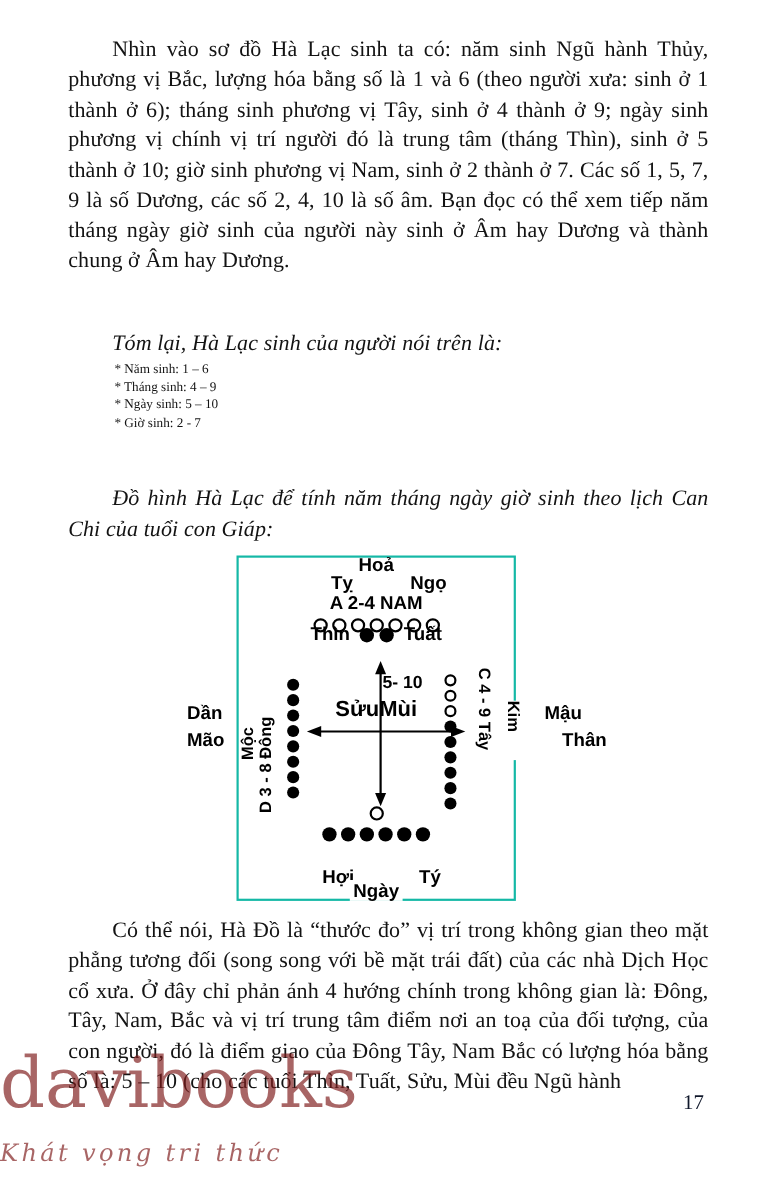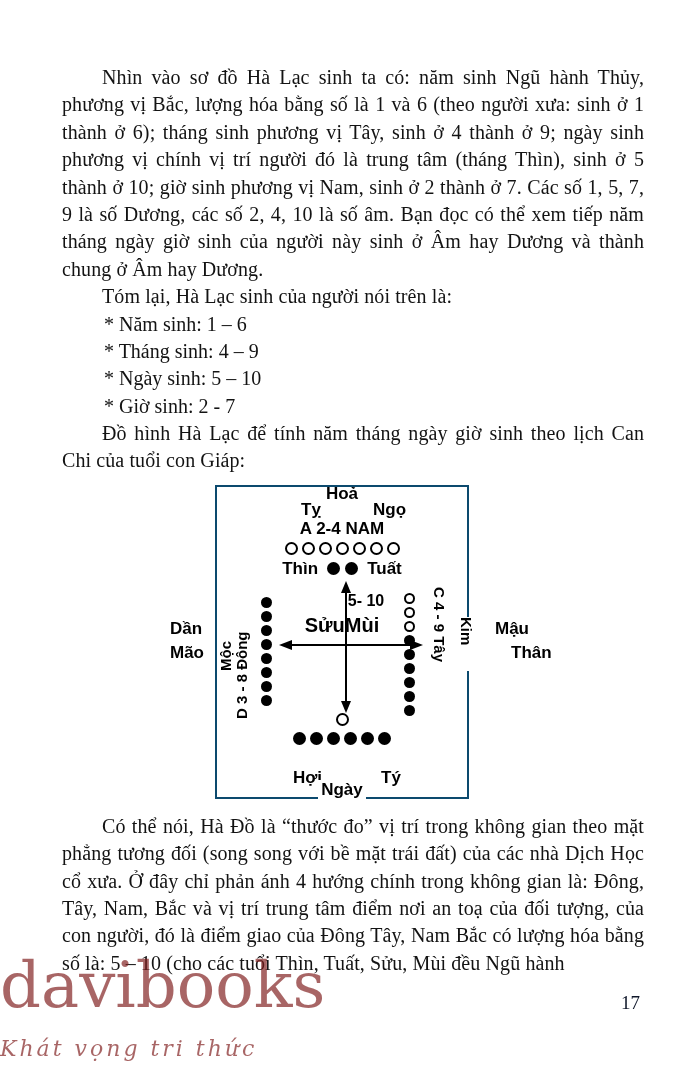--- a/index.html
+++ b/index.html
@@ -1,31 +1,31 @@
 <!DOCTYPE html>
 <html><head>
 <meta charset="utf-8">
 <style>
   html,body{margin:0;padding:0;background:#ffffff;}
   .page{
     position:relative;width:700px;height:1073px;background:#fff;
     font-family:"Liberation Serif",serif;color:#131313;
-    overflow:hidden;box-sizing:border-box;padding-top:64px;
+    overflow:hidden;box-sizing:border-box;padding-top:32px;
   }
   .body-text{
     margin:0 56px 0 62px;font-size:20px;line-height:1.37;
     text-align:justify;letter-spacing:0.1px;
   }
   .indent{text-indent:40px;}
-  .italic{}
-  .list{margin:0 56px 0 104px;font-size:20px;line-height:1.37;}
+  .italic{font-style:italic;margin-top:48px;}
+  .list{margin:0 56px 0 104px;font-size:12px;line-height:1.37;}
 
   
   .diagram{
-    position:relative;width:250px;height:310px;border:2px solid #0c4a6e;
+    position:relative;width:250px;height:310px;border:2px solid #14b8a6;
     margin:10px 0 14px 215px;
     font-family:"Liberation Sans",sans-serif;font-weight:bold;font-size:17px;
     color:#000;
   }
   .d-abs{position:absolute;white-space:nowrap;}
   .d-center{left:0;right:0;text-align:center;}
   .vtext-up{writing-mode:vertical-rl;transform:rotate(180deg);}
   .vtext-down{writing-mode:vertical-rl;}
   .dot-row{display:flex;justify-content:center;align-items:center;gap:4px;}
   .dot-col{display:flex;flex-direction:column;gap:3px;}
@@ -77,21 +77,21 @@
     <div class="d-abs d-center" style="top:32px;">A 2-4 NAM</div>
     <div class="d-abs d-center dot-row" style="top:55px;">
         <span class="dot open"></span>
         <span class="dot open"></span>
         <span class="dot open"></span>
         <span class="dot open"></span>
         <span class="dot open"></span>
         <span class="dot open"></span>
         <span class="dot open"></span>
       </div>
-    <div class="d-abs d-center dot-row" style="top:72px;gap:9px;">
+    <div class="d-abs d-center dot-row" style="top:60px;gap:9px;">
       <span>Thìn</span>
       <span class="inner-pair">
           <span class="dot fill"></span>
           <span class="dot fill"></span>
         </span>
       <span>Tuất</span>
     </div>
 
     <div class="d-abs d-center small-label" style="top:105px;padding-left:48px;font-size:16px;">5- 10</div>
     <div class="d-abs d-center center-branches" style="top:127px;">

